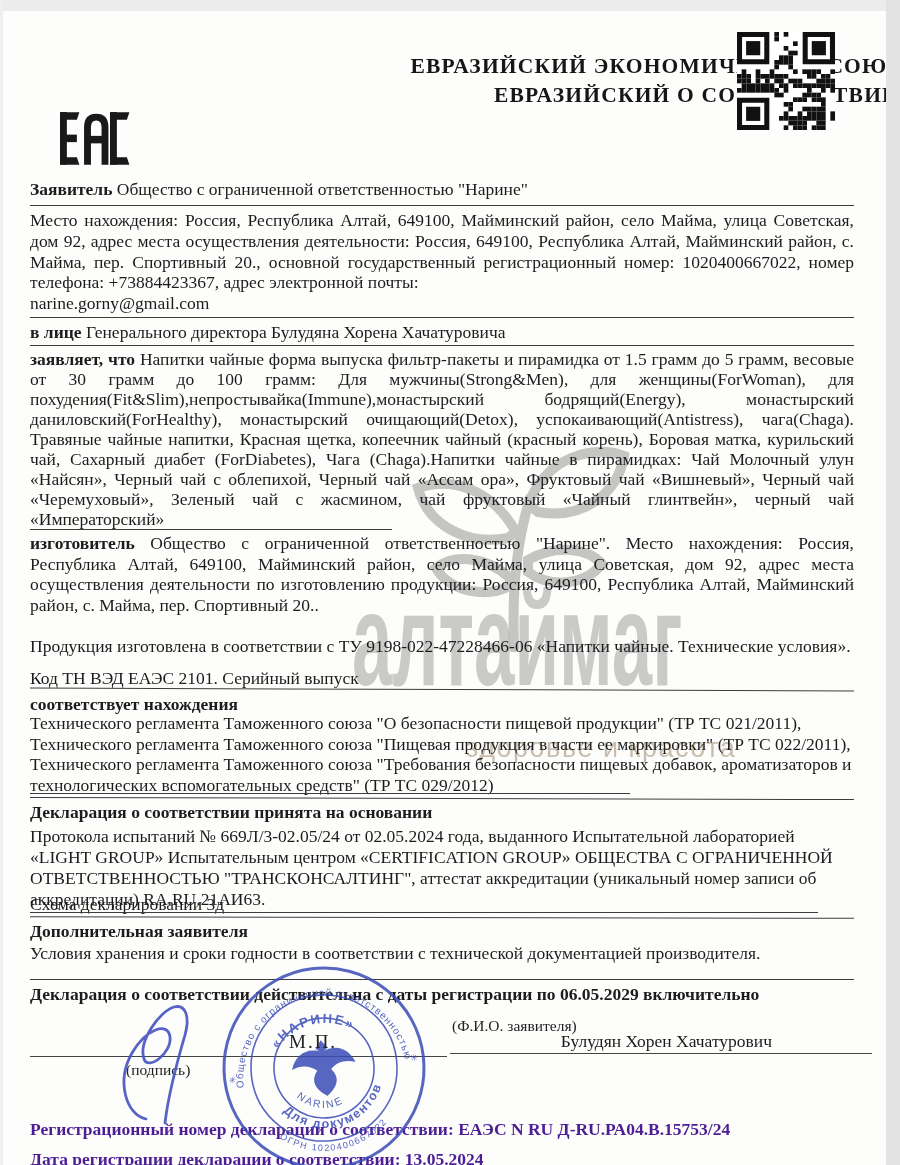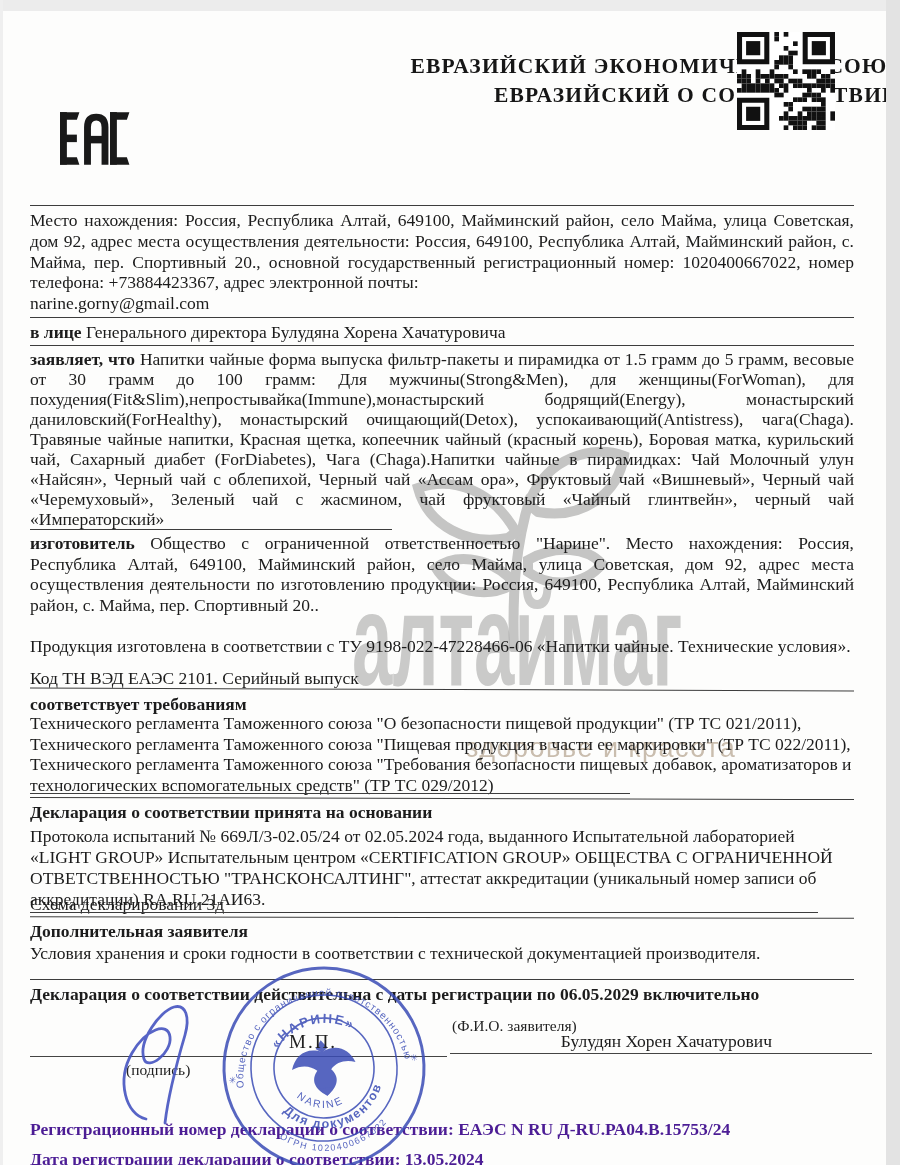--- a/index.html
+++ b/index.html
@@ -217,20 +217,24 @@
     <g fill="#111111">
       <path d="M0,0 h32 v32 h-32 Z M5,5 v22 h22 v-22 Z" fill-rule="evenodd"></path>
       <rect x="9" y="9" width="14" height="14"></rect>
       <path d="M65,0 h32 v32 h-32 Z M70,5 v22 h22 v-22 Z" fill-rule="evenodd"></path>
       <rect x="74" y="9" width="14" height="14"></rect>
       <path d="M0,65 h32 v32 h-32 Z M5,70 v22 h22 v-22 Z" fill-rule="evenodd"></path>
       <rect x="9" y="74" width="14" height="14"></rect>
     </g>
   </svg>
 
+  <div class="blk" style="top:179px">
+    <span class="b">Заявитель</span>
+    <span>Общество с ограниченной ответственностью "Нарине"</span>
+  </div>
   <div class="rule" style="top:205px"></div>
 
   <div class="blk jpara" style="top:210px;min-height:103px">
     <span>Место нахождения: Россия, Республика Алтай, 649100, Майминский район, село Майма, улица Советская, дом 92, адрес места осуществления деятельности: Россия, 649100, Республика Алтай, Майминский район, с. Майма, пер. Спортивный 20., основной государственный регистрационный номер: 1020400667022, номер телефона: +73884423367, адрес электронной почты:</span>
     <span style="display:block">narine.gorny@gmail.com</span>
   </div>
   <div class="rule" style="top:317px"></div>
 
   <div class="blk" style="top:322px">
     <span class="b">в лице</span>
@@ -247,21 +251,21 @@
   <div class="blk jpara" style="top:533px;line-height:20.6px;min-height:100px">
     <span class="b">изготовитель</span>
     <span>Общество с ограниченной ответственностью "Нарине". Место нахождения: Россия, Республика Алтай, 649100, Майминский район, село Майма, улица Советская, дом 92, адрес места осуществления деятельности по изготовлению продукции: Россия, 649100, Республика Алтай, Майминский район, с. Майма, пер. Спортивный 20..</span>
   </div>
 
   <div class="blk jpara" style="top:636px;min-height:40px">Продукция изготовлена в соответствии с ТУ 9198-022-47228466-06 «Напитки чайные. Технические условия».</div>
 
   <div class="blk" style="top:668px">Код ТН ВЭД ЕАЭС 2101. Серийный выпуск</div>
   <div class="rule" style="top:689px;transform:rotate(.2deg)"></div>
 
-  <div class="blk b" style="top:694px">соответствует требованиям</div>
+  <div class="blk b" style="top:694px">соответствует нахождения</div>
 
   <div class="blk" style="top:713px;line-height:20.6px;min-height:82px">Технического регламента Таможенного союза "О безопасности пищевой продукции" (ТР ТС 021/2011), Технического регламента Таможенного союза "Пищевая продукция в части ее маркировки" (ТР ТС 022/2011), Технического регламента Таможенного союза "Требования безопасности пищевых добавок, ароматизаторов и технологических вспомогательных средств" (ТР ТС 029/2012)</div>
   <div class="rule" style="top:793px;width:600px"></div>
   <div class="rule" style="top:798px;transform:rotate(.15deg)"></div>
 
   <div class="blk b" style="top:802px">Декларация о соответствии принята на основании</div>
 
   <div class="blk" style="top:826px;line-height:21px;min-height:84px">Протокола испытаний № 669Л/3-02.05/24 от 02.05.2024 года, выданного Испытательной лабораторией «LIGHT GROUP»  Испытательным центром «CERTIFICATION GROUP» ОБЩЕСТВА С ОГРАНИЧЕННОЙ ОТВЕТСТВЕННОСТЬЮ "ТРАНСКОНСАЛТИНГ", аттестат аккредитации (уникальный номер записи об аккредитации) RA.RU.21АИ63.</div>
 
   <div class="blk" style="top:894px">Схема декларировании 3д</div>

